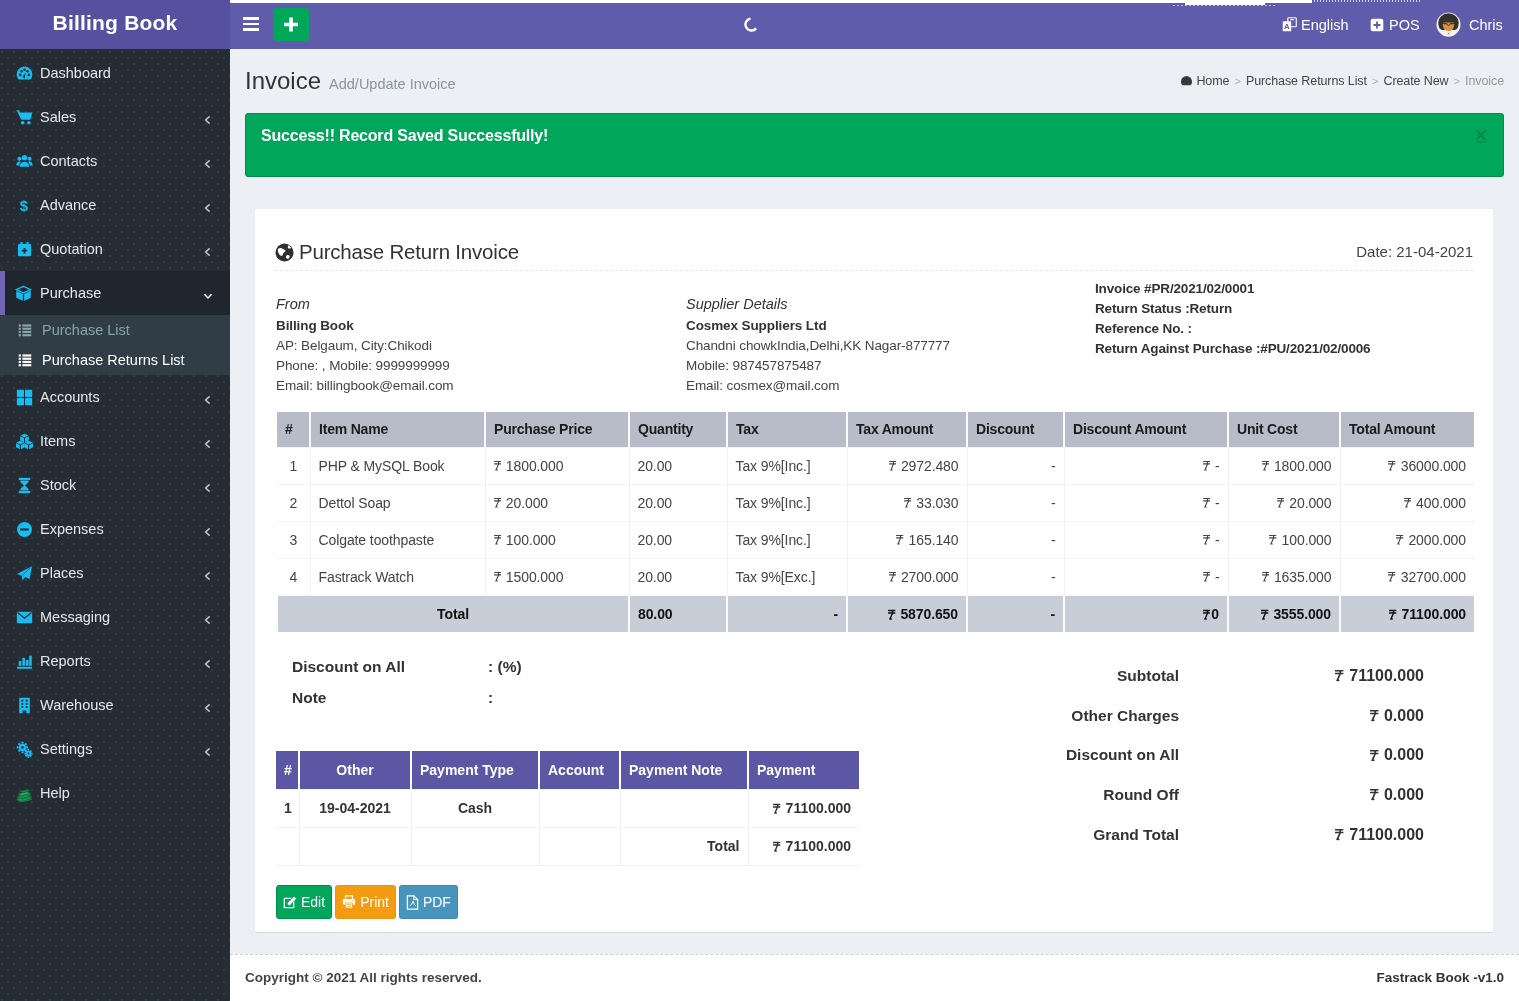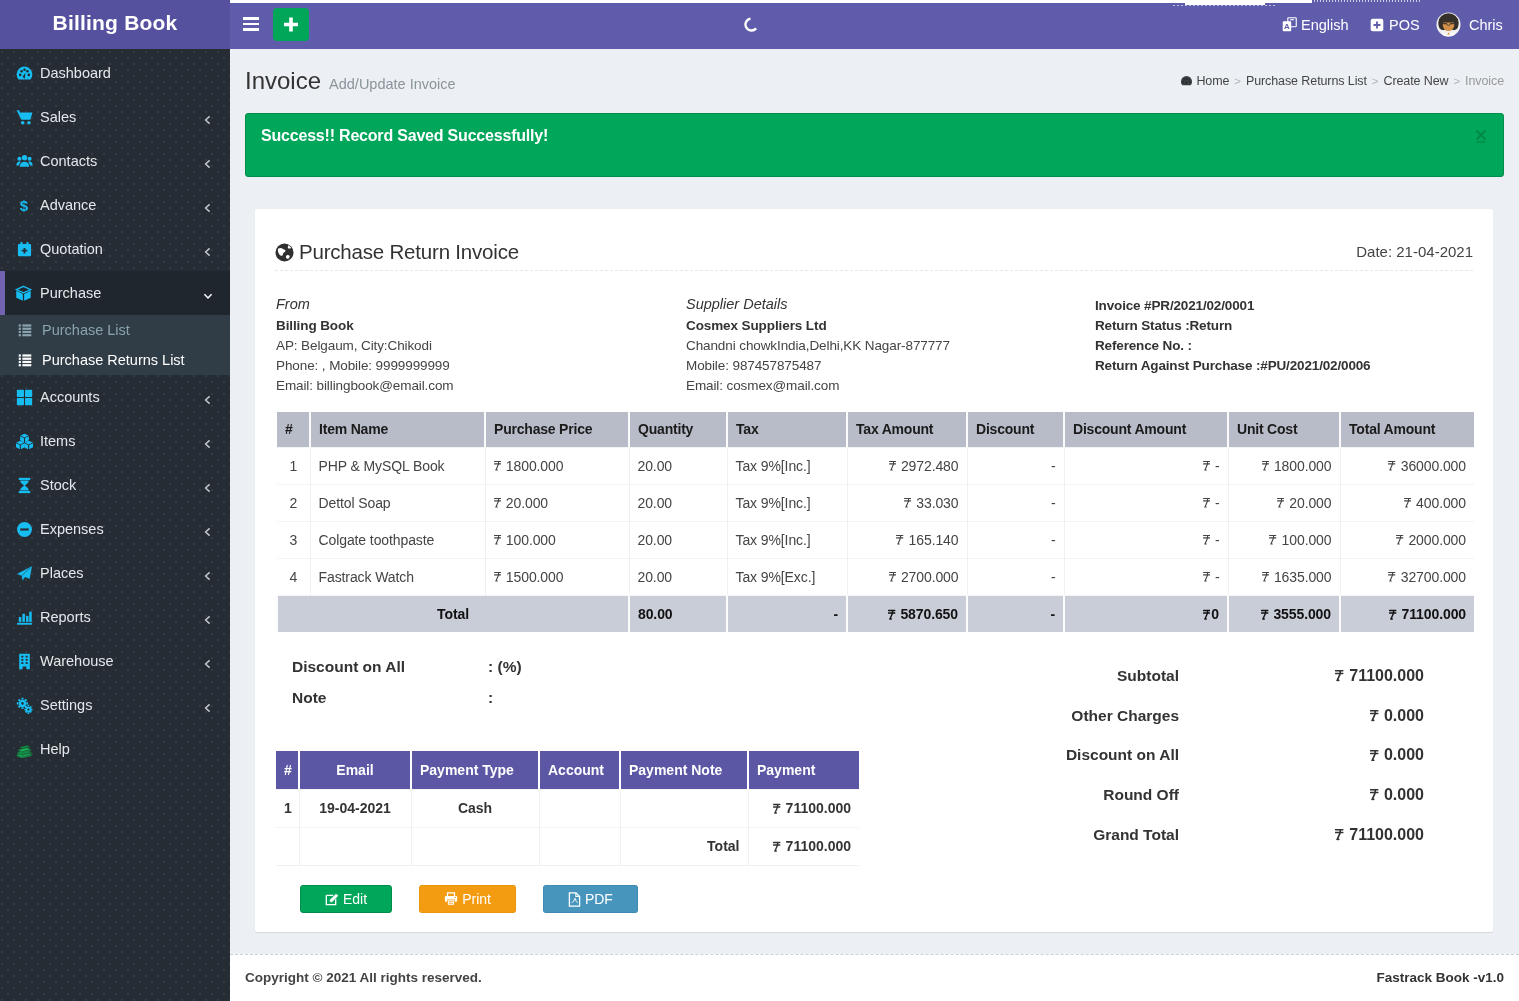--- a/index.html
+++ b/index.html
@@ -88,21 +88,21 @@
 #ptable tr.last td { border-bottom:1px solid #f0f0f0; }
 
 
 #totals { right:69px; top:447px; width:600px; }
 #totals .row { display:flex; justify-content:flex-end; align-items:center; height:39.8px; }
 #totals .lab { font-size:15.5px; font-weight:bold; color:#333; text-align:right; }
 #totals .val { width:245px; font-size:16px; font-weight:bold; color:#333; text-align:right; }
 
 
 #btns { left:21px; top:676px; display:flex; }
-.btn { height:28px; border-radius:3px; color:#fff; font-size:14px; display:flex; align-items:center; padding:0 24px; margin-right:3px;margin-left:24px; }
+.btn { height:34px; border-radius:3px; color:#fff; font-size:14px; display:flex; align-items:center; padding:0 6px; margin-right:3px; }
 .btn svg { margin-right:4px; }
 #b-edit { background:#00a65a; border:1px solid #008d4c; }
 #b-print { background:#f39c12; border:1px dotted #e08e0b; }
 #b-pdf { background:#4795bd; border:1px dotted #367fa9; }
 
 
 #footer { position:absolute; left:230px; right:0; top:954px; height:47px; background:#fff; border-top:1px dashed #ccd1d9; font-weight:bold; color:#444; font-size:13.5px; }
 #footer .l { position:absolute; left:15px; top:15px; }
 #footer .rgt { position:absolute; right:15px; top:15px; color:#333; }
 </style>
@@ -408,20 +408,29 @@
         <span class="mi"><svg width="17" height="17" viewBox="0 0 16 16">
             <use href="#i-plane"></use>
           </svg></span>
         <a>Places</a>
         <span class="arr"><svg width="10" height="10" style="color:#c2c7cc">
             <use href="#i-arrl"></use>
           </svg></span>
       </li>
   <li>
         <span class="mi"><svg width="17" height="17" viewBox="0 0 16 16">
+            <use href="#i-mail"></use>
+          </svg></span>
+        <a>Messaging</a>
+        <span class="arr"><svg width="10" height="10" style="color:#c2c7cc">
+            <use href="#i-arrl"></use>
+          </svg></span>
+      </li>
+  <li>
+        <span class="mi"><svg width="17" height="17" viewBox="0 0 16 16">
             <use href="#i-chart"></use>
           </svg></span>
         <a>Reports</a>
         <span class="arr"><svg width="10" height="10" style="color:#c2c7cc">
             <use href="#i-arrl"></use>
           </svg></span>
       </li>
   <li>
         <span class="mi"><svg width="17" height="17" viewBox="0 0 16 16">
             <use href="#i-bldg"></use>
@@ -473,21 +482,21 @@
     <div class="abs" id="hr1"></div>
 
     <div class="abs colhead" style="left:21px;top:87px">From</div>
     <div class="abs infocol" style="left:21px;top:107px">
       <b>Billing Book</b><br>AP: Belgaum, City:Chikodi<br>Phone: , Mobile: 9999999999<br>Email: billingbook@email.com
     </div>
     <div class="abs colhead" style="left:431px;top:87px">Supplier Details</div>
     <div class="abs infocol" style="left:431px;top:107px">
       <b>Cosmex Suppliers Ltd</b><br>Chandni chowkIndia,Delhi,KK Nagar-877777<br>Mobile: 987457875487<br>Email: cosmex@mail.com
     </div>
-    <div class="abs infocol" style="left:840px;top:87px;font-weight:bold;color:#333;letter-spacing:-0.15px">
+    <div class="abs infocol" style="left:840px;top:70px;font-weight:bold;color:#333;letter-spacing:-0.15px">
       Invoice #PR/2021/02/0001<br>Return Status :Return<br>Reference No. :<br>Return Against Purchase :#PU/2021/02/0006
     </div>
 
     <table class="abs" id="itable">
       <colgroup>
           <col style="width:33px">
           <col style="width:175px">
           <col style="width:144px">
           <col style="width:98px">
           <col style="width:120px">
@@ -632,21 +641,21 @@
           <col style="width:23px">
           <col style="width:112px">
           <col style="width:128px">
           <col style="width:81px">
           <col style="width:128px">
           <col style="width:111px">
         </colgroup>
       <thead>
           <tr>
             <th>#</th>
-            <th style="text-align:center">Email</th>
+            <th style="text-align:center">Other</th>
             <th>Payment Type</th>
             <th>Account</th>
             <th>Payment Note</th>
             <th>Payment</th>
           </tr>
         </thead>
       <tbody>
         <tr>
             <td>1</td>
             <td>19-04-2021</td>

